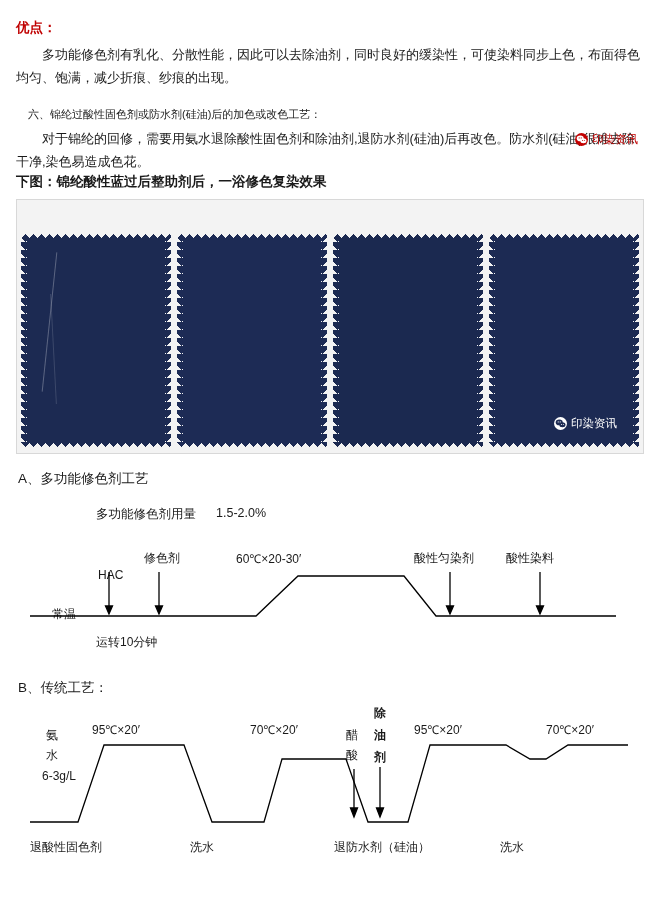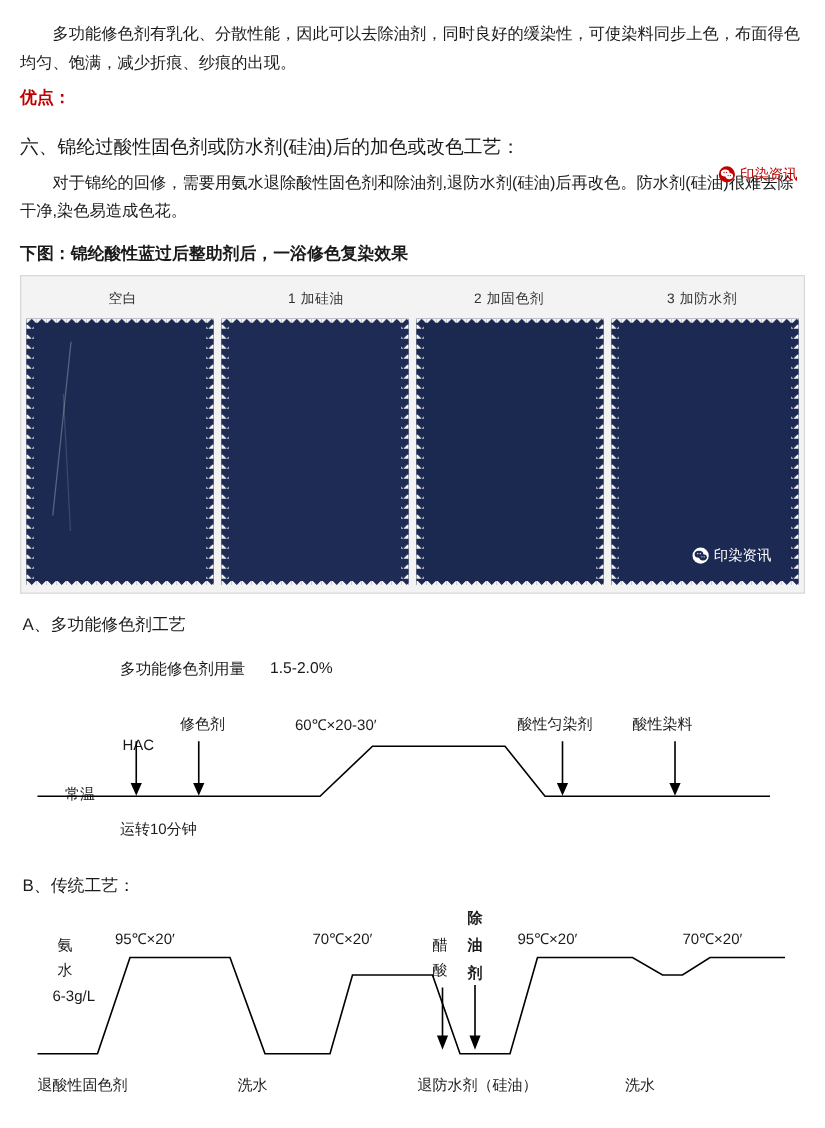--- a/index.html
+++ b/index.html
@@ -12,22 +12,22 @@
     font-size: 13px;
     color: #1a1a1a;
     position: relative;
     overflow: hidden;
   }
   .page { position: relative; width: 660px; height: 902px; padding: 12px 16px 0 16px; }
 
   .hl { color: #c00000; font-weight: bold; font-size: 13.5px; }
   .para { margin: 4px 0 0 0; line-height: 1.75; font-size: 13px; text-indent: 2em; }
   .para.noind { text-indent: 0; }
-  .sec-head { margin: 16px 0 0 0; font-size: 15px; line-height: 1.7; }
-  .caption { margin: 14px 0 8px 0; font-size: 13.5px; font-weight: bold; }
+  .sec-head { margin: 16px 0 0 12px; font-size: 11px; line-height: 1.7; }
+  .caption { margin: 0 0 8px 0; font-size: 13.5px; font-weight: bold; }
 
   
   .figure {
     position: relative;
     width: 628px;
     height: 255px;
     background: #f3f3f3;
     border: 1px solid #d8d8d8;
   }
   .fig-labels {
@@ -135,24 +135,24 @@
   .dtext { position: absolute; font-size: 12px; white-space: nowrap; }
   .dtext.b { font-weight: bold; }
   .dosage { position: absolute; font-size: 12.5px; white-space: nowrap; }
   svg.lines { position: absolute; left: 0; top: 0; overflow: visible; }
 </style>
 </head>
 <body>
 
 <div class="page">
 
-  <p class="para">多功能修色剂有乳化、分散性能，因此可以去除油剂，同时良好的缓染性，可使染料同步上色，布面得色均匀、饱满，减少折痕、纱痕的出现。</p>
   <p class="para noind">
     <span class="hl">优点：</span>
   </p>
+  <p class="para">多功能修色剂有乳化、分散性能，因此可以去除油剂，同时良好的缓染性，可使染料同步上色，布面得色均匀、饱满，减少折痕、纱痕的出现。</p>
 
   <p class="sec-head">六、锦纶过酸性固色剂或防水剂(硅油)后的加色或改色工艺：</p>
   <p class="para">对于锦纶的回修，需要用氨水退除酸性固色剂和除油剂,退防水剂(硅油)后再改色。防水剂(硅油)很难去除干净,染色易造成色花。</p>
 
   <div class="wm wm-top">
     <span class="dot">
       <svg width="13" height="13" viewBox="0 0 13 13">
         <ellipse cx="5.2" cy="5.4" rx="3.5" ry="2.8" fill="#fff"></ellipse>
         <ellipse cx="8.4" cy="7.8" rx="3.1" ry="2.5" fill="#fff"></ellipse>
         <circle cx="4.2" cy="4.9" r="0.55" fill="#c20000"></circle>
@@ -160,26 +160,20 @@
         <circle cx="7.5" cy="7.4" r="0.5" fill="#c20000"></circle>
         <circle cx="9.3" cy="7.4" r="0.5" fill="#c20000"></circle>
       </svg>
     </span>
     <span>印染资讯</span>
   </div>
 
   <p class="caption">下图：锦纶酸性蓝过后整助剂后，一浴修色复染效果</p>
 
   <div class="figure">
-    <div class="fig-labels">
-      <div>空白</div>
-      <div>1 加硅油</div>
-      <div>2 加固色剂</div>
-      <div>3 加防水剂</div>
-    </div>
     <div class="swatch-row">
       <div class="swatch s1">
         <span class="pink-l"></span>
         <span class="pink-r"></span>
         <span class="crease"></span>
         <span class="crease2"></span>
       </div>
       <div class="swatch s2">
         <span class="pink-l"></span>
         <span class="pink-r"></span>

